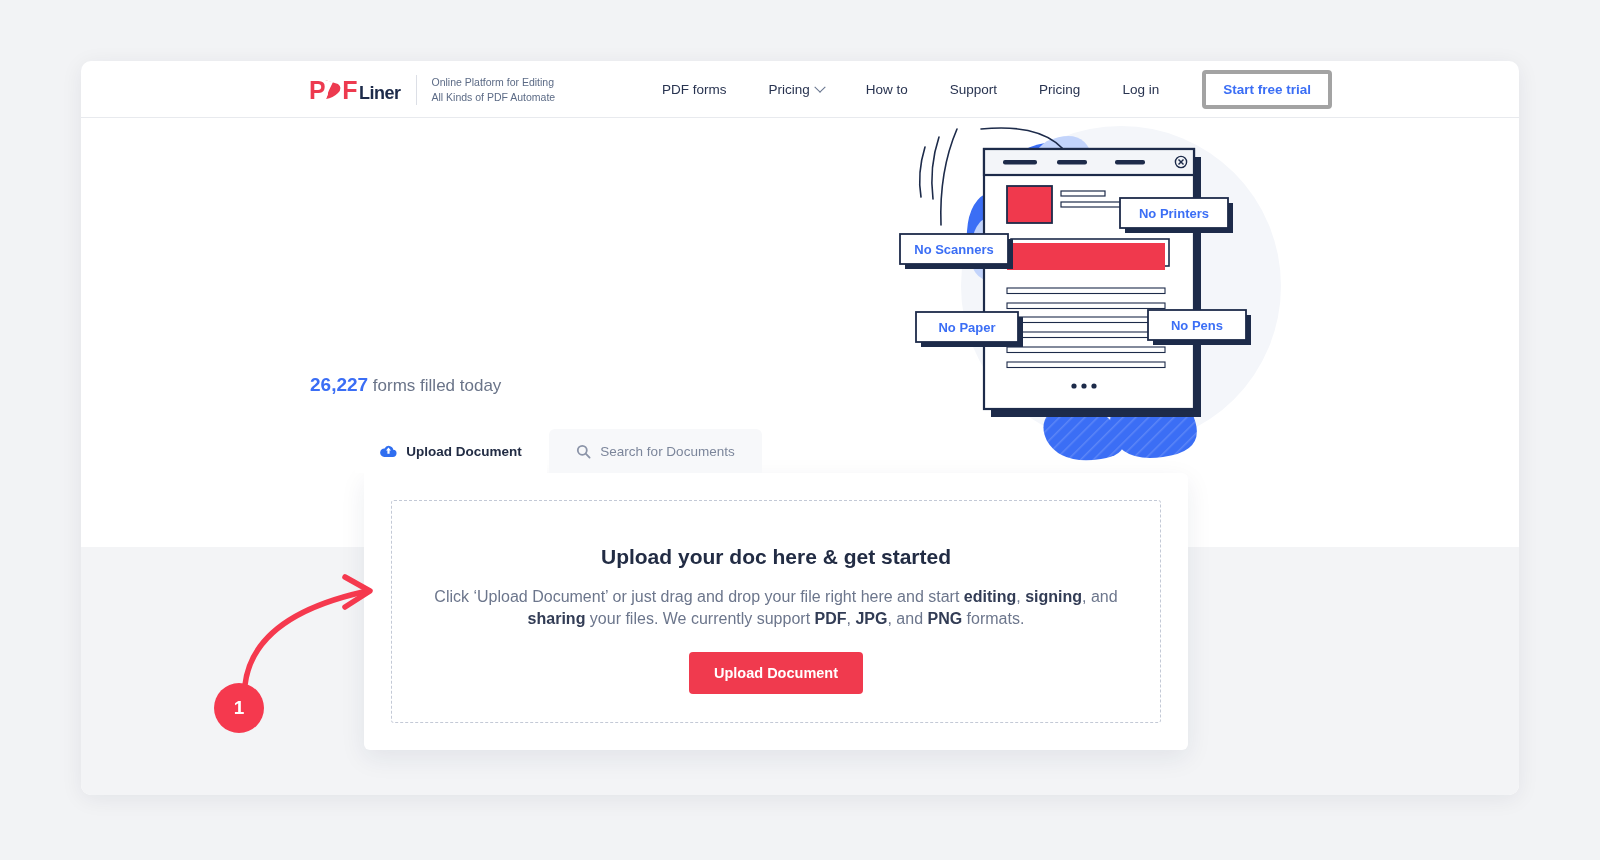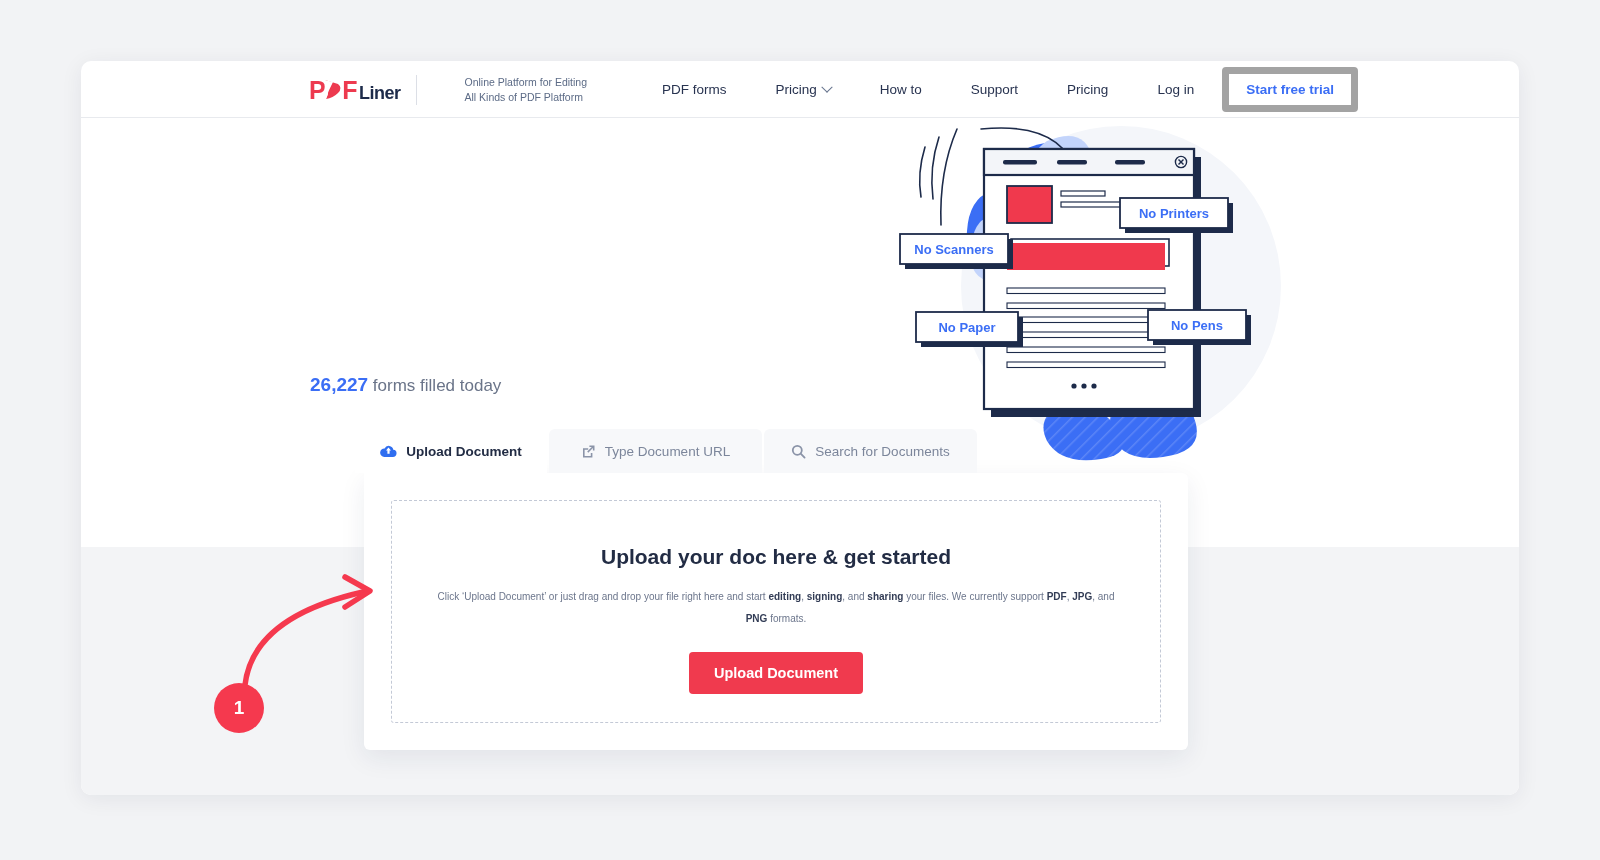--- a/index.html
+++ b/index.html
@@ -86,54 +86,53 @@
   #logo-divider {
     width: 1px;
     height: 30px;
     background: #dcdfe6;
     margin: 0 14px 0 16px;
   }
   #logo-tagline {
     font-size: 10.5px;
     line-height: 15px;
     color: #5c6b86;
-    margin-left: 33px;
   }
 
   
   #main-nav {
     position: absolute;
     left: 560px;
     top: 0;
     height: 57px;
     display: flex;
     align-items: center;
-    gap: 7px;
+    gap: 0;
   }
   .nav-link {
     font-size: 13.5px;
     color: #283350;
     padding: 0 21px;
     cursor: pointer;
     white-space: nowrap;
     display: flex;
     align-items: center;
     gap: 6px;
   }
   .caret {
     display: inline-block;
     width: 8px;
     height: 8px;
     border-right: 1.4px solid #67748e;
     border-bottom: 1.4px solid #67748e;
     transform: rotate(45deg) translate(-2px,-2px);
   }
   #cta-trial {
-    margin-left: 0;
-    border: 7px solid #a3a3a3;
+    margin-left: 22px;
+    border: 4px solid #a3a3a3;
     border-radius: 4px;
     color: #3b6ef5;
     font-size: 13.5px;
     font-weight: bold;
     padding: 8px 17px;
     background: #fff;
     cursor: pointer;
     white-space: nowrap;
   }
 
@@ -232,21 +231,21 @@
   }
   #dropzone-title {
     font-size: 21px;
     font-weight: bold;
     color: #222c44;
   }
   #dropzone-desc {
     margin-top: 17px;
     width: 700px;
     text-align: center;
-    font-size: 10px;
+    font-size: 16px;
     line-height: 22px;
     color: #6c768c;
   }
   #dropzone-desc b { color: #323c55; font-weight: bold; }
   #upload-button {
     margin-top: 22px;
     background: #f03a4e;
     color: #ffffff;
     font-size: 14.5px;
     font-weight: bold;
@@ -299,21 +298,21 @@
             <path d="M1 1 L14 5 Q19 9 14 14 Q9 19 2 20 Q7 12 1 1 Z" fill="#ed3a4f"></path>
             <path d="M1 1 L9 3 Q4 12 2 20 Q0 10 1 1 Z" fill="#ffffff"></path>
           </svg>
         </span>
         <span class="logo-f">F</span>
         <span class="logo-liner">Liner</span>
       </div>
       <div id="logo-divider"></div>
       <div id="logo-tagline">
         <div>Online Platform for Editing</div>
-        <div>All Kinds of PDF Platform</div>
+        <div>All Kinds of PDF Automate</div>
       </div>
     </div>
 
     <nav id="main-nav">
       <div class="nav-link">
         <span>PDF forms</span>
       </div>
       <div class="nav-link">
         <span>Pricing</span>
         <span class="caret"></span>
@@ -433,29 +432,20 @@
       <div class="tab active">
         <span class="tab-ico">
           <svg width="17" height="14" viewBox="0 0 17 14">
             <path d="M4.2 13h8.6a3.7 3.7 0 0 0 .5-7.37A4.6 4.6 0 0 0 4.6 4.5 3.55 3.55 0 0 0 4.2 13Z" fill="#2f6ef0"></path>
             <path d="M8.5 3.6 11 6.6H9.6v3.1H7.4V6.6H6Z" fill="#ffffff"></path>
           </svg>
         </span>
         <span>Upload Document</span>
       </div>
 
-      <div class="tab inactive">
-        <span class="tab-ico">
-          <svg width="15" height="15" viewBox="0 0 15 15">
-            <path d="M2 4.2h5.2v1.6H3.6v6.2h6.2V9h1.6v4.6H2Z" fill="#8b94a8"></path>
-            <path d="M8.4 1.4H13.5V6.5h-1.6V4.1l-4.6 4.6L6.2 7.6l4.6-4.6H8.4Z" fill="#8b94a8"></path>
-          </svg>
-        </span>
-        <span>Type Document URL</span>
-      </div>
 
       <div class="tab inactive">
         <span class="tab-ico">
           <svg width="15" height="15" viewBox="0 0 15 15">
             <circle cx="6.3" cy="6.3" r="4.5" fill="none" stroke="#8b94a8" stroke-width="1.8"></circle>
             <line x1="9.7" y1="9.7" x2="13.6" y2="13.6" stroke="#8b94a8" stroke-width="1.8" stroke-linecap="round"></line>
           </svg>
         </span>
         <span>Search for Documents</span>
       </div>

